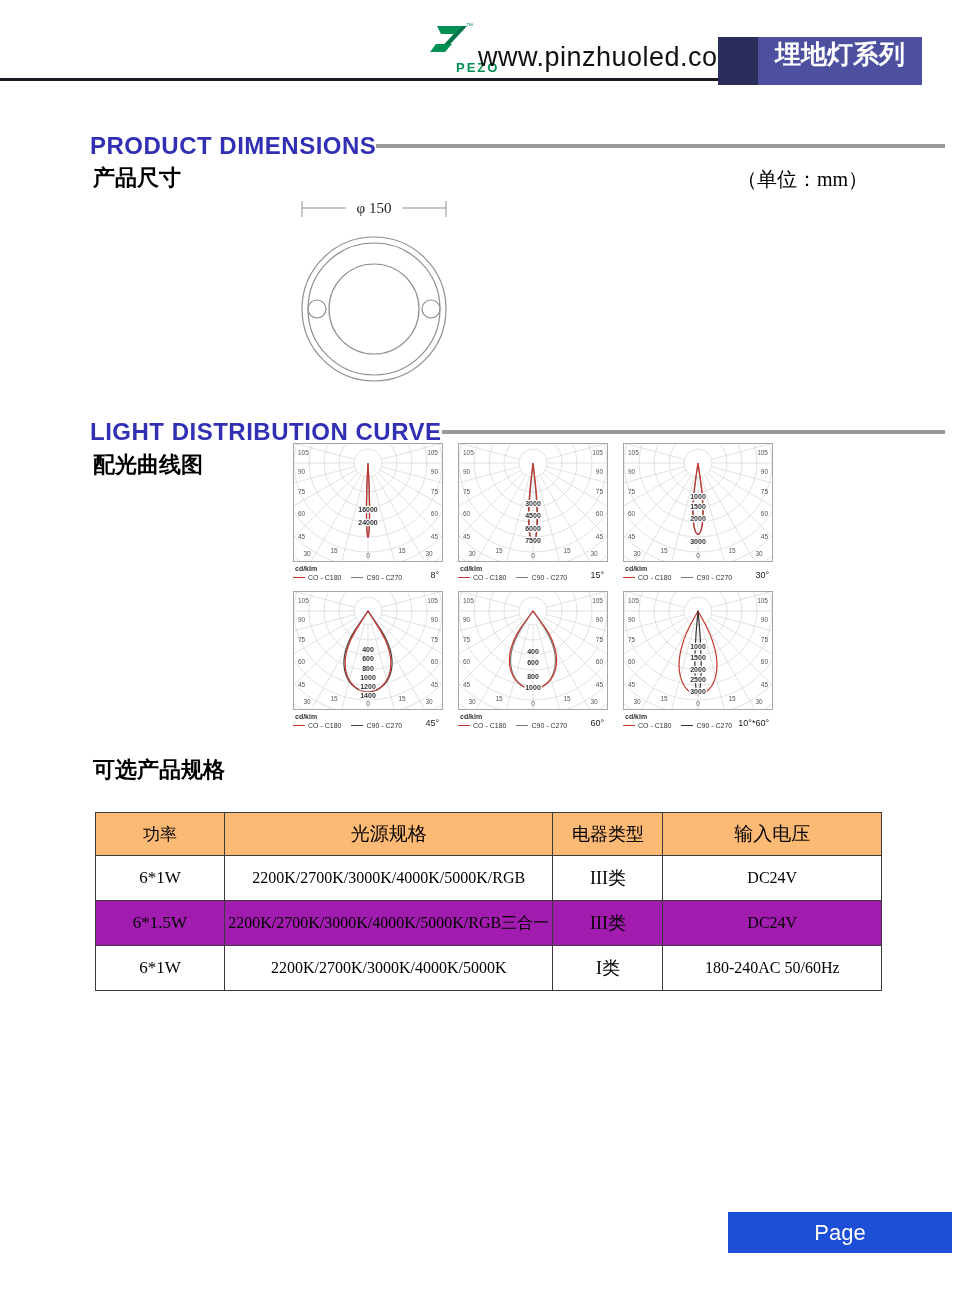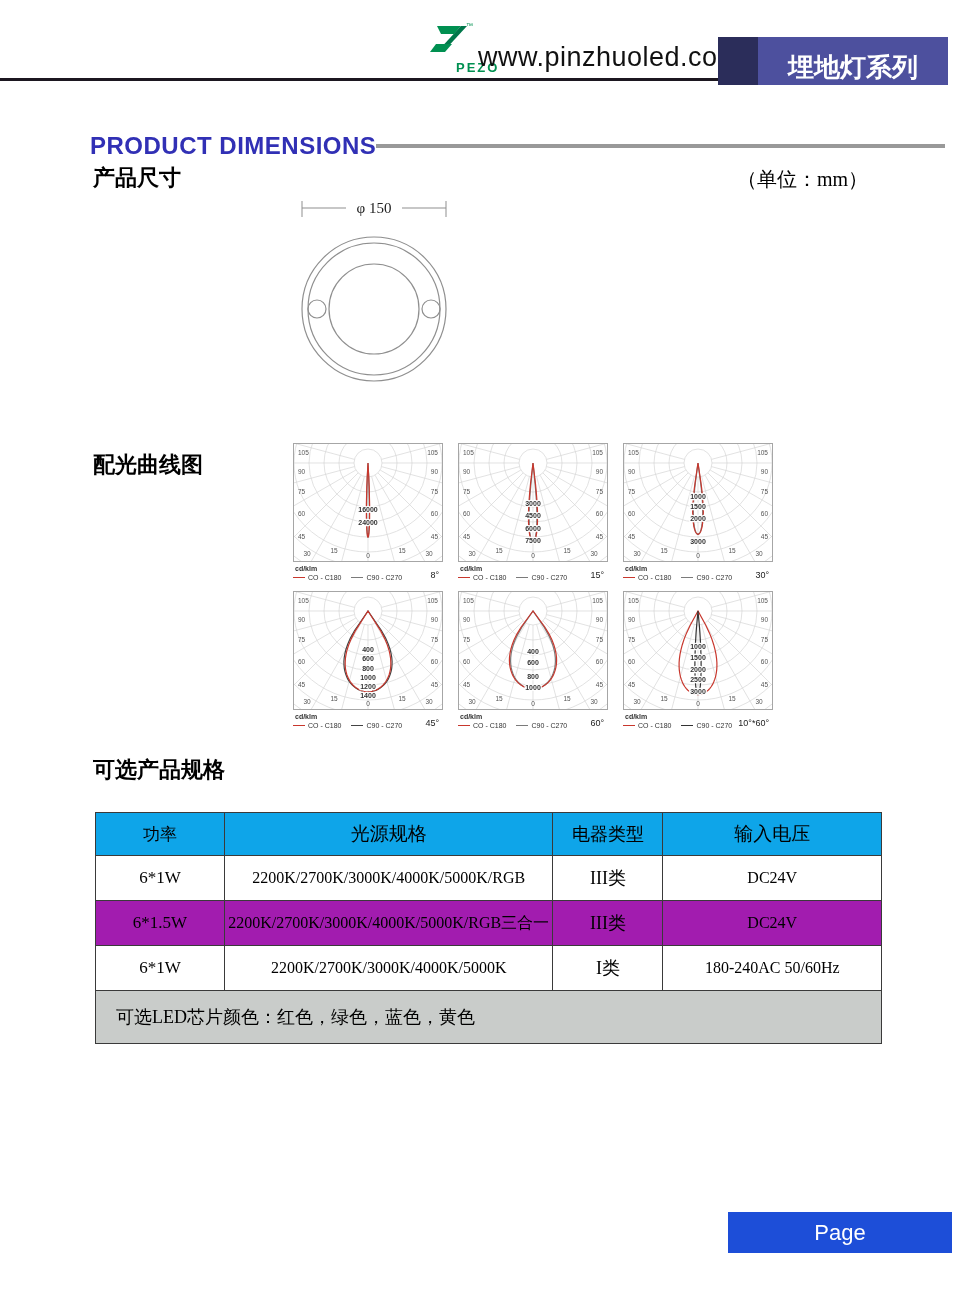--- a/index.html
+++ b/index.html
@@ -8,22 +8,22 @@
   
   .logo-wrap{position:absolute;left:428px;top:24px;width:46px;height:56px;}
   .logo-icon{display:block;}
   .logo-text{position:absolute;left:0px;top:36px;color:#009051;font-weight:bold;
              font-size:13px;letter-spacing:2px;font-family:"Liberation Sans",sans-serif;padding-left:28px;}
   .logo-tm{position:absolute;left:38px;top:-2px;font-size:7px;color:#009051;}
   .website{position:absolute;left:478px;top:42px;font-size:27px;color:#111;
            font-family:"Liberation Sans",sans-serif;letter-spacing:0.5px;}
   .header-line{position:absolute;left:0;top:78px;width:718px;height:3px;background:#1c1720;}
   .navy-box{position:absolute;left:718px;top:37px;width:40px;height:48px;background:#2b2d5a;}
-  .series-box{position:absolute;left:758px;top:37px;width:190px;height:48px;background:#4d509e;
-              display:flex;align-items:flex-end;justify-content:center;}
+  .series-box{position:absolute;left:758px;top:37px;width:164px;height:48px;background:#4d509e;
+              display:flex;align-items:flex-start;justify-content:center;}
   .series-box span{color:#fff;font-size:26px;font-weight:bold;font-family:"Liberation Serif",serif;}
   
   .section-head{position:absolute;left:90px;right:15px;display:flex;align-items:center;}
   .section-head .t{color:#3130b5;font-size:24px;font-weight:bold;letter-spacing:0.5px;
                    font-family:"Liberation Sans",sans-serif;white-space:nowrap;}
   .section-head .rule{flex:1;height:4px;background:#999;}
   .cn-sub{position:absolute;left:93px;font-size:22px;font-weight:bold;color:#000;
           font-family:"Liberation Serif",serif;}
   .unit-note{position:absolute;right:92px;top:166px;font-size:20px;color:#000;
              font-family:"Liberation Serif",serif;}
@@ -42,21 +42,21 @@
                font-family:"Liberation Sans",sans-serif;}
   .lg-unit{font-size:7px;font-weight:bold;margin-left:2px;}
   .lg-rows{display:flex;gap:10px;margin-top:2px;font-size:7px;}
   .lg-entry{display:flex;align-items:center;gap:3px;}
   .lg-dash{width:12px;height:1.5px;display:inline-block;}
   .lg-angle{position:absolute;right:2px;bottom:7px;font-size:9px;color:#222;}
   
   .order-table{position:absolute;left:95px;top:812px;width:787px;border-collapse:collapse;
                font-family:"Liberation Serif",serif;color:#000;}
   .order-table th,.order-table td{border:1px solid #3a3a3a;text-align:center;padding:0;}
-  .order-table th{background:#0ea5e9;font-size:19px;font-weight:normal;height:42px;}
+  .order-table th{background:#fdba74;font-size:19px;font-weight:normal;height:42px;}
   .order-table td{font-size:16px;height:44px;}
   .order-table .c0{width:16.4%;font-size:17px;}
   .order-table .c1{width:41.8%;}
   .order-table .c2{width:14%;font-size:18px;}
   .order-table .c3{width:27.8%;}
   .order-table tr.hl td{background:#a21caf;}
   .order-table td.footnote{background:#c9ccca;text-align:left;padding-left:20px;
                            font-size:18px;height:52px;}
   
   .page-box{position:absolute;left:728px;top:1212px;width:224px;height:41px;background:#1d4ed8;
@@ -105,20 +105,24 @@
         <circle cx="86" cy="112" r="72"></circle>
         <circle cx="86" cy="112" r="66"></circle>
         <circle cx="86" cy="112" r="45"></circle>
         <circle cx="29" cy="112" r="9"></circle>
         <circle cx="143" cy="112" r="9"></circle>
       </g>
     </svg>
   </div>
 
 
+  <div class="section-head" style="top:418px;">
+    <span class="t">LIGHT DISTRIBUTION CURVE</span>
+    <span class="rule"></span>
+  </div>
   <div class="cn-sub" style="top:450px;">配光曲线图</div>
 
   <div class="charts">
       <div class="plot">
         <svg viewBox="0 0 148 117" width="148" height="117">
           <circle cx="74" cy="19" r="14" fill="none" stroke="#d6d6d6" stroke-width="0.7"></circle>
           <circle cx="74" cy="19" r="29" fill="none" stroke="#d6d6d6" stroke-width="0.7"></circle>
           <circle cx="74" cy="19" r="44" fill="none" stroke="#d6d6d6" stroke-width="0.7"></circle>
           <circle cx="74" cy="19" r="59" fill="none" stroke="#d6d6d6" stroke-width="0.7"></circle>
           <circle cx="74" cy="19" r="74" fill="none" stroke="#d6d6d6" stroke-width="0.7"></circle>
@@ -513,23 +517,20 @@
         <td class="c1">2200K/2700K/3000K/4000K/5000K/RGB三合一</td>
         <td class="c2">III类</td>
         <td class="c3">DC24V</td>
       </tr>
       <tr>
         <td class="c0">6*1W</td>
         <td class="c1">2200K/2700K/3000K/4000K/5000K</td>
         <td class="c2">I类</td>
         <td class="c3">180-240AC 50/60Hz</td>
       </tr>
-      <tr>
-        <td class="footnote" colspan="4">可选LED芯片颜色：红色，绿色，蓝色，黄色</td>
-      </tr>
     </tbody>
   </table>
 
   <div class="page-box">
     <span>Page</span>
   </div>
 
 </div>
 
 </body></html>

